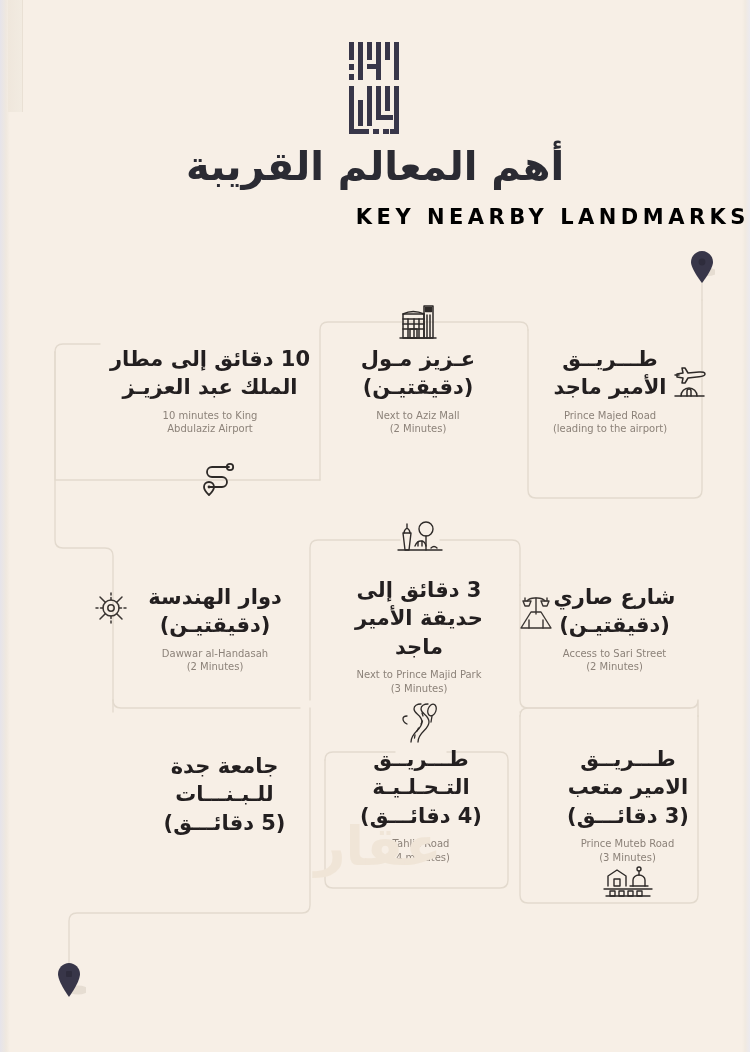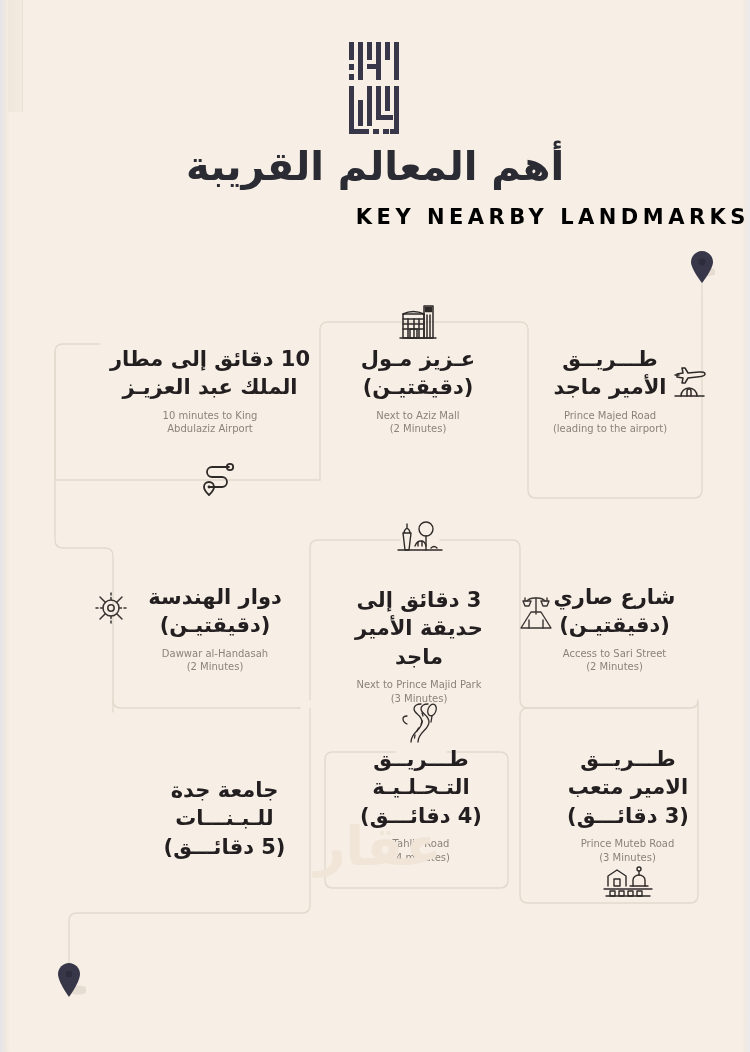--- a/index.html
+++ b/index.html
@@ -257,21 +257,21 @@
       <path d="M30,18 L30,32"></path>
       <path d="M11,10 q-3,2 -3,5 M11,10 q3,2 3,5 M11,10 L11,6"></path>
       <path d="M7,15 L15,15 L13,32 L9,32 Z"></path>
       <path d="M19,28 q2,-5 6,-5 q4,0 5,5"></path>
       <path d="M22,28 L22,24 M26,28 L26,23"></path>
       <path d="M2,32 L46,32"></path>
       <path d="M35,30 q3,-3 6,0"></path>
     </svg>
   </div>
 
-  <div class="card" style="left:330px;top:576px;width:178px;margin-top:10px;">
+  <div class="card" style="left:330px;top:576px;width:178px;">
     <div class="ar">3 دقائق إلى
 حديقة الأمير ماجد</div>
     <div class="en">Next to Prince Majid Park
 (3 Minutes)</div>
   </div>
 
   <div class="icon" style="left:513px;top:588px;">
     <svg width="46" height="44" viewBox="0 0 46 44" fill="none" stroke="#3a3532" stroke-width="1.4" stroke-linecap="round" stroke-linejoin="round">
       <path d="M23,10 L23,26"></path>
       <path d="M23,10 q-6,-0.5 -9,3 M23,10 q6,-0.5 9,3"></path>
@@ -283,21 +283,21 @@
     </svg>
   </div>
 
   <div class="card" style="left:542px;top:583px;width:145px;">
     <div class="ar">شارع صاري
 (دقيقتيـن)</div>
     <div class="en" style="width:175px;margin-left:-15px;">Access to Sari Street
 (2 Minutes)</div>
   </div>
 
-  <div class="card" style="left:147px;top:752px;width:155px;margin-top:24px;">
+  <div class="card" style="left:147px;top:752px;width:155px;">
     <div class="ar">جامعة جدة
 للـبـنـــات
 (5 دقائـــق)</div>
   </div>
 
   <div class="icon" style="left:398px;top:702px;">
     <svg width="46" height="44" viewBox="0 0 46 44" fill="none" stroke="#2e2a28" stroke-width="1.3" stroke-linecap="round" stroke-linejoin="round">
       <path d="M13,40 C13,30 24,28 24,20 C24,13 16,12 16,7 C16,4 19,2 23,2"></path>
       <path d="M20,40 C20,30 31,28 31,20 C31,13 23,12 23,7 C23,4 26,2 30,2"></path>
       <path d="M16.5,36 L17,33 M19,29 L20.5,26 M23,22 L24.5,19 M25,14 L24,11"></path>

